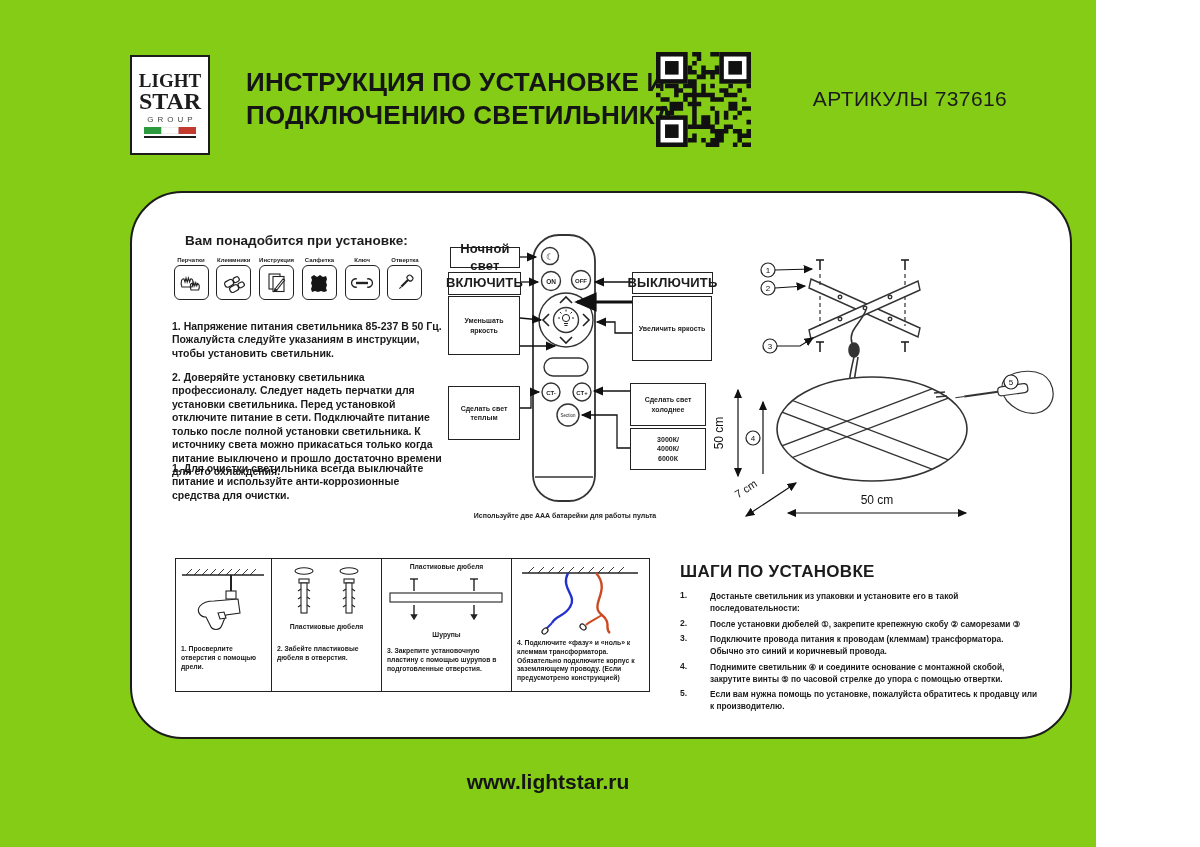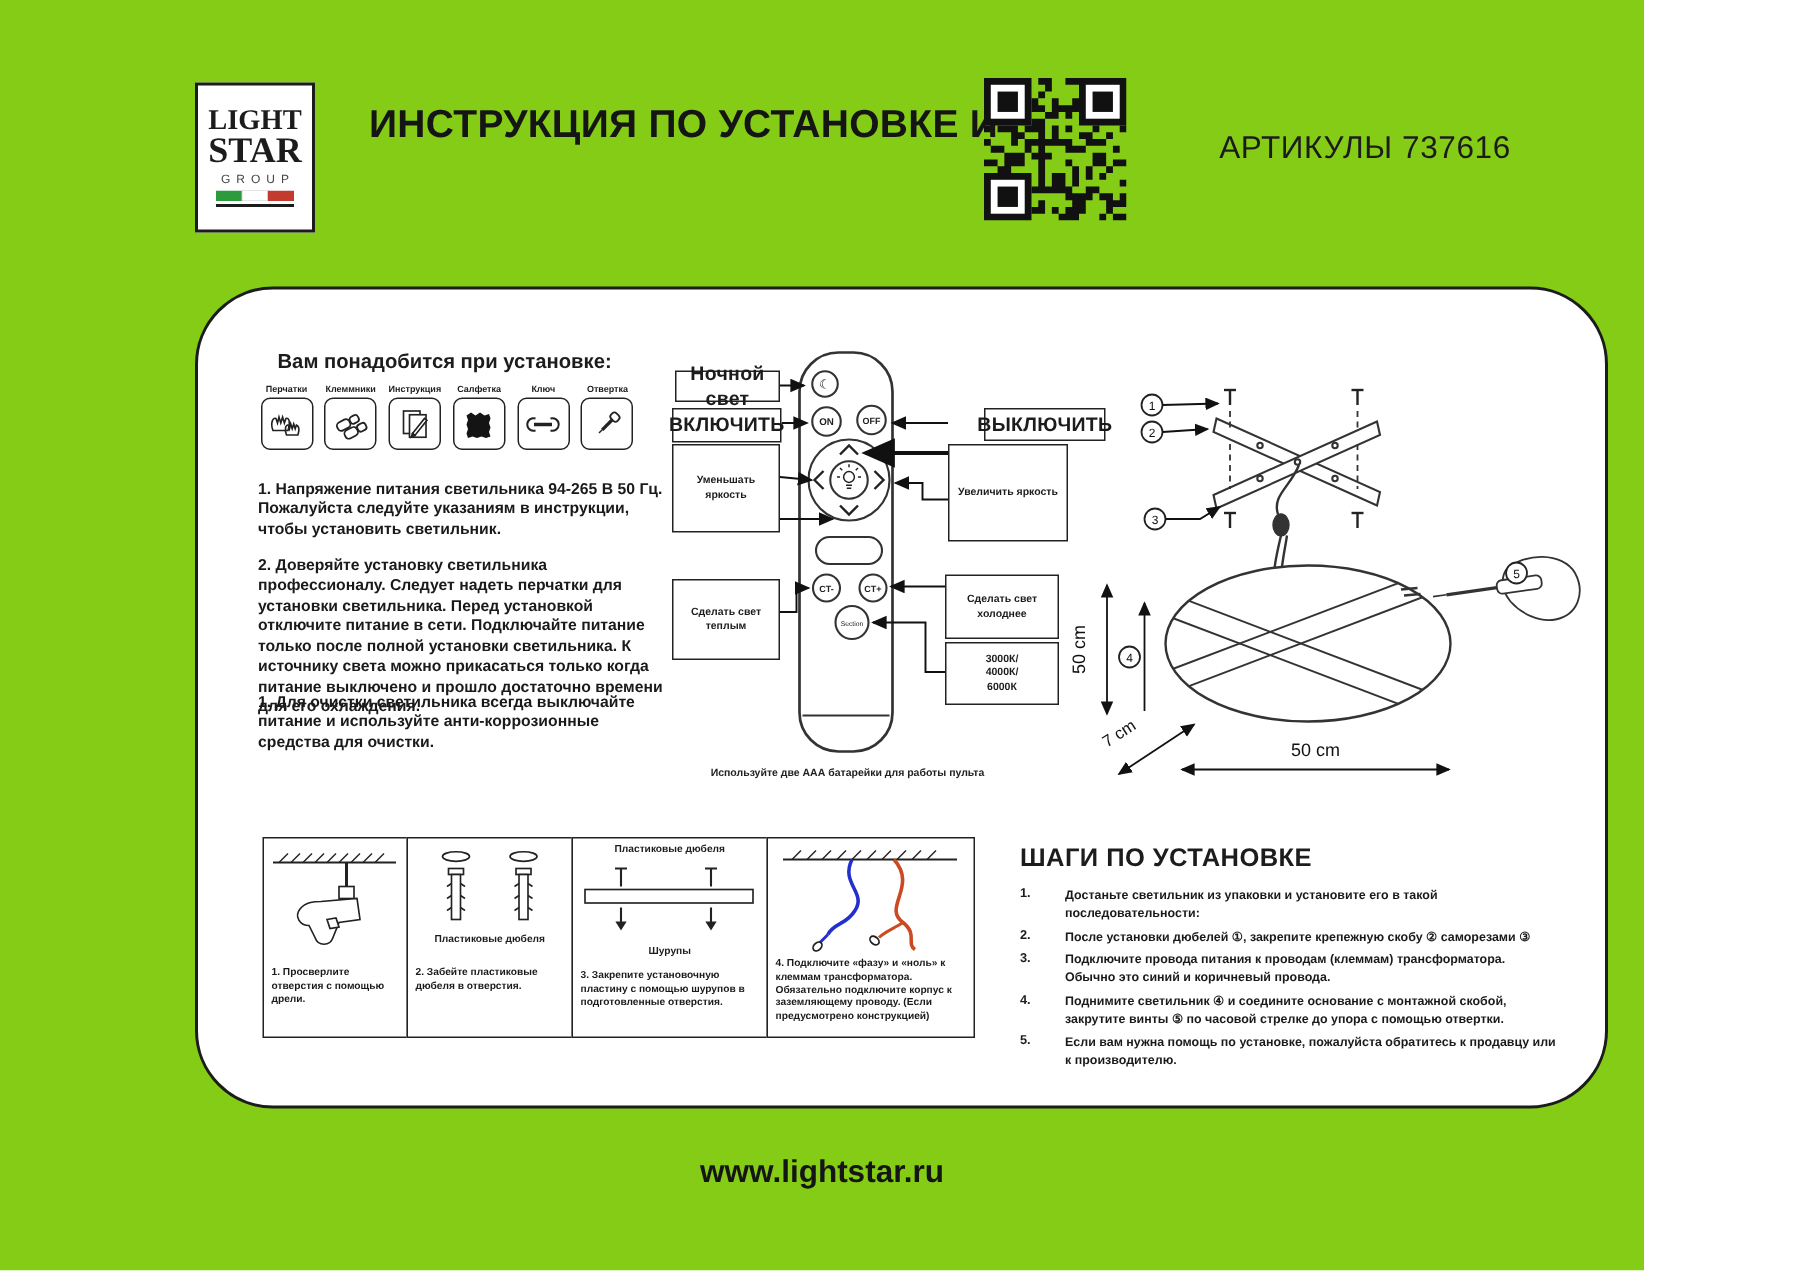--- a/index.html
+++ b/index.html
@@ -57,20 +57,21 @@
     <svg width="52" height="7">
       <rect x="0" y="0" width="17.3" height="7" fill="#2e9a3e"></rect>
       <rect x="17.3" y="0" width="17.3" height="7" stroke="#bbb" stroke-width="0.5" fill="#ffffff"></rect>
       <rect x="34.6" y="0" width="17.4" height="7" fill="#c23b2e"></rect>
     </svg>
     <div class="logo-underline"></div>
   </div>
 
   <div class="abs hdr-title">
     <div>ИНСТРУКЦИЯ ПО УСТАНОВКЕ И</div>
+    <div>ПОДКЛЮЧЕНИЮ СВЕТИЛЬНИКА</div>
   </div>
 
   <svg id="qr-svg" class="abs" style="left:656px;top:52px;" width="95" height="95" viewBox="0 0 94.5 94.5" fill="#111">
       <path d="M36,0h4.5v4.5h-4.5zM40.5,0h4.5v4.5h-4.5zM54,0h4.5v4.5h-4.5zM58.5,0h4.5v4.5h-4.5zM40.5,4.5h4.5v4.5h-4.5zM36,9h4.5v4.5h-4.5zM31.5,13.5h4.5v4.5h-4.5zM45,13.5h4.5v4.5h-4.5zM58.5,13.5h4.5v4.5h-4.5zM31.5,18h4.5v4.5h-4.5zM36,18h4.5v4.5h-4.5zM45,18h4.5v4.5h-4.5zM49.5,18h4.5v4.5h-4.5zM54,18h4.5v4.5h-4.5zM58.5,18h4.5v4.5h-4.5zM40.5,22.5h4.5v4.5h-4.5zM45,22.5h4.5v4.5h-4.5zM54,22.5h4.5v4.5h-4.5zM31.5,27h4.5v4.5h-4.5zM36,27h4.5v4.5h-4.5zM0,31.5h4.5v4.5h-4.5zM9,31.5h4.5v4.5h-4.5zM13.5,31.5h4.5v4.5h-4.5zM18,31.5h4.5v4.5h-4.5zM27,31.5h4.5v4.5h-4.5zM31.5,31.5h4.5v4.5h-4.5zM36,31.5h4.5v4.5h-4.5zM45,31.5h4.5v4.5h-4.5zM54,31.5h4.5v4.5h-4.5zM72,31.5h4.5v4.5h-4.5zM90,31.5h4.5v4.5h-4.5zM18,36h4.5v4.5h-4.5zM22.5,36h4.5v4.5h-4.5zM36,36h4.5v4.5h-4.5zM45,36h4.5v4.5h-4.5zM63,36h4.5v4.5h-4.5zM67.5,36h4.5v4.5h-4.5zM81,36h4.5v4.5h-4.5zM0,40.5h4.5v4.5h-4.5zM18,40.5h4.5v4.5h-4.5zM27,40.5h4.5v4.5h-4.5zM31.5,40.5h4.5v4.5h-4.5zM36,40.5h4.5v4.5h-4.5zM40.5,40.5h4.5v4.5h-4.5zM45,40.5h4.5v4.5h-4.5zM49.5,40.5h4.5v4.5h-4.5zM54,40.5h4.5v4.5h-4.5zM67.5,40.5h4.5v4.5h-4.5zM72,40.5h4.5v4.5h-4.5zM76.5,40.5h4.5v4.5h-4.5zM4.5,45h4.5v4.5h-4.5zM9,45h4.5v4.5h-4.5zM27,45h4.5v4.5h-4.5zM36,45h4.5v4.5h-4.5zM54,45h4.5v4.5h-4.5zM58.5,45h4.5v4.5h-4.5zM63,45h4.5v4.5h-4.5zM85.5,45h4.5v4.5h-4.5zM13.5,49.5h4.5v4.5h-4.5zM18,49.5h4.5v4.5h-4.5zM22.5,49.5h4.5v4.5h-4.5zM31.5,49.5h4.5v4.5h-4.5zM36,49.5h4.5v4.5h-4.5zM40.5,49.5h4.5v4.5h-4.5zM72,49.5h4.5v4.5h-4.5zM76.5,49.5h4.5v4.5h-4.5zM0,54h4.5v4.5h-4.5zM4.5,54h4.5v4.5h-4.5zM13.5,54h4.5v4.5h-4.5zM18,54h4.5v4.5h-4.5zM22.5,54h4.5v4.5h-4.5zM36,54h4.5v4.5h-4.5zM54,54h4.5v4.5h-4.5zM72,54h4.5v4.5h-4.5zM76.5,54h4.5v4.5h-4.5zM85.5,54h4.5v4.5h-4.5zM90,54h4.5v4.5h-4.5zM9,58.5h4.5v4.5h-4.5zM13.5,58.5h4.5v4.5h-4.5zM36,58.5h4.5v4.5h-4.5zM58.5,58.5h4.5v4.5h-4.5zM67.5,58.5h4.5v4.5h-4.5zM81,58.5h4.5v4.5h-4.5zM36,63h4.5v4.5h-4.5zM45,63h4.5v4.5h-4.5zM49.5,63h4.5v4.5h-4.5zM58.5,63h4.5v4.5h-4.5zM67.5,63h4.5v4.5h-4.5zM76.5,63h4.5v4.5h-4.5zM36,67.5h4.5v4.5h-4.5zM45,67.5h4.5v4.5h-4.5zM49.5,67.5h4.5v4.5h-4.5zM58.5,67.5h4.5v4.5h-4.5zM90,67.5h4.5v4.5h-4.5zM31.5,72h4.5v4.5h-4.5zM36,72h4.5v4.5h-4.5zM40.5,72h4.5v4.5h-4.5zM45,72h4.5v4.5h-4.5zM49.5,72h4.5v4.5h-4.5zM54,72h4.5v4.5h-4.5zM67.5,72h4.5v4.5h-4.5zM72,72h4.5v4.5h-4.5zM54,76.5h4.5v4.5h-4.5zM58.5,76.5h4.5v4.5h-4.5zM63,76.5h4.5v4.5h-4.5zM67.5,76.5h4.5v4.5h-4.5zM76.5,76.5h4.5v4.5h-4.5zM81,76.5h4.5v4.5h-4.5zM90,76.5h4.5v4.5h-4.5zM36,81h4.5v4.5h-4.5zM58.5,81h4.5v4.5h-4.5zM63,81h4.5v4.5h-4.5zM81,81h4.5v4.5h-4.5zM85.5,81h4.5v4.5h-4.5zM90,81h4.5v4.5h-4.5zM31.5,85.5h4.5v4.5h-4.5zM36,85.5h4.5v4.5h-4.5zM45,85.5h4.5v4.5h-4.5zM54,85.5h4.5v4.5h-4.5zM58.5,85.5h4.5v4.5h-4.5zM63,85.5h4.5v4.5h-4.5zM81,85.5h4.5v4.5h-4.5zM49.5,90h4.5v4.5h-4.5zM54,90h4.5v4.5h-4.5zM58.5,90h4.5v4.5h-4.5zM76.5,90h4.5v4.5h-4.5zM85.5,90h4.5v4.5h-4.5zM90,90h4.5v4.5h-4.5z"></path>
       <rect x="0" y="0" width="31.5" height="31.5" fill="#111"></rect>
       <rect x="4.5" y="4.5" width="22.5" height="22.5" fill="#fff"></rect>
       <rect x="9" y="9" width="13.5" height="13.5" fill="#111"></rect>
       <rect x="63" y="0" width="31.5" height="31.5" fill="#111"></rect>
       <rect x="67.5" y="4.5" width="22.5" height="22.5" fill="#fff"></rect>
       <rect x="72" y="9" width="13.5" height="13.5" fill="#111"></rect>
@@ -145,21 +146,21 @@
           <g transform="rotate(45 12 12)">
             <rect x="9" y="2.5" width="6" height="5" rx="2"></rect>
             <line x1="12" y1="7.5" x2="12" y2="17" stroke-width="2.2"></line>
             <line x1="12" y1="17" x2="12" y2="20" stroke-width="1"></line>
           </g>
         </svg>
       </div>
     </div>
   </div>
 
-  <div class="abs note" style="top:320px;">1. Напряжение питания светильника 94-265 В 50 Гц. Пожалуйста следуйте указаниям в инструкции, чтобы установить светильник.</div>
+  <div class="abs note" style="top:320px;">1. Напряжение питания светильника 85-237 В 50 Гц. Пожалуйста следуйте указаниям в инструкции, чтобы установить светильник.</div>
   <div class="abs note" style="top:371px;">2. Доверяйте установку светильника профессионалу. Следует надеть перчатки для установки светильника. Перед установкой отключите питание в сети. Подключайте питание только после полной установки светильника. К источнику света можно прикасаться только когда питание выключено и прошло достаточно времени для его охлаждения.</div>
   <div class="abs note" style="top:462px;">1. Для очистки светильника всегда выключайте питание и используйте анти-коррозионные средства для очистки.</div>
 
   <svg class="abs" style="left:430px;top:225px;" width="300" height="315" viewBox="0 0 300 315">
     <defs>
       <marker id="ahE" markerWidth="9" markerHeight="8" refX="7" refY="3.5" orient="auto">
         <path d="M0,0 L8,3.5 L0,7 z" fill="#111"></path>
       </marker>
     </defs>
     <g fill="none" stroke="#333" stroke-width="1.8">
@@ -214,21 +215,21 @@
       <path d="M90,183 H101 V167 H109" marker-end="url(#ahE)"></path>
       <path d="M200,166 H164" marker-end="url(#ahE)"></path>
       <path d="M200,223 H187 V190 H152" marker-end="url(#ahE)"></path>
     </g>
   </svg>
 
   <div class="abs lblbox lbl-caps" style="left:450px;top:247px;width:70px;height:21px;">Ночной свет</div>
   <div class="abs lblbox lbl-caps" style="left:448px;top:272px;width:73px;height:23px;">ВКЛЮЧИТЬ</div>
   <div class="abs lblbox" style="left:448px;top:296px;width:72px;height:59px;">Уменьшать яркость</div>
   <div class="abs lblbox" style="left:448px;top:386px;width:72px;height:54px;">Сделать свет теплым</div>
-  <div class="abs lblbox lbl-caps" style="left:656px;top:272px;width:81px;height:22px;">ВЫКЛЮЧИТЬ</div>
+  <div class="abs lblbox lbl-caps" style="left:632px;top:272px;width:81px;height:22px;">ВЫКЛЮЧИТЬ</div>
   <div class="abs lblbox" style="left:632px;top:296px;width:80px;height:65px;">Увеличить яркость</div>
   <div class="abs lblbox" style="left:630px;top:383px;width:76px;height:43px;">Сделать свет холоднее</div>
   <div class="abs lblbox" style="left:630px;top:428px;width:76px;height:42px;">
     <div>3000К/</div>
     <div>4000К/</div>
     <div>6000К</div>
   </div>
   <div class="abs battery-note">Используйте две ААА батарейки для работы пульта</div>
 
   <svg class="abs" style="left:700px;top:230px;" width="370" height="300" viewBox="0 0 370 300">

